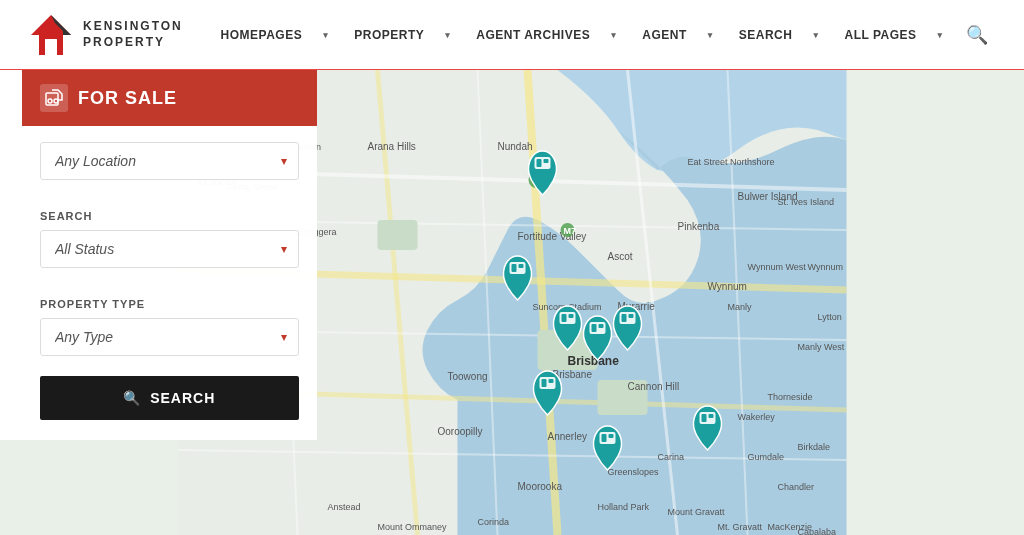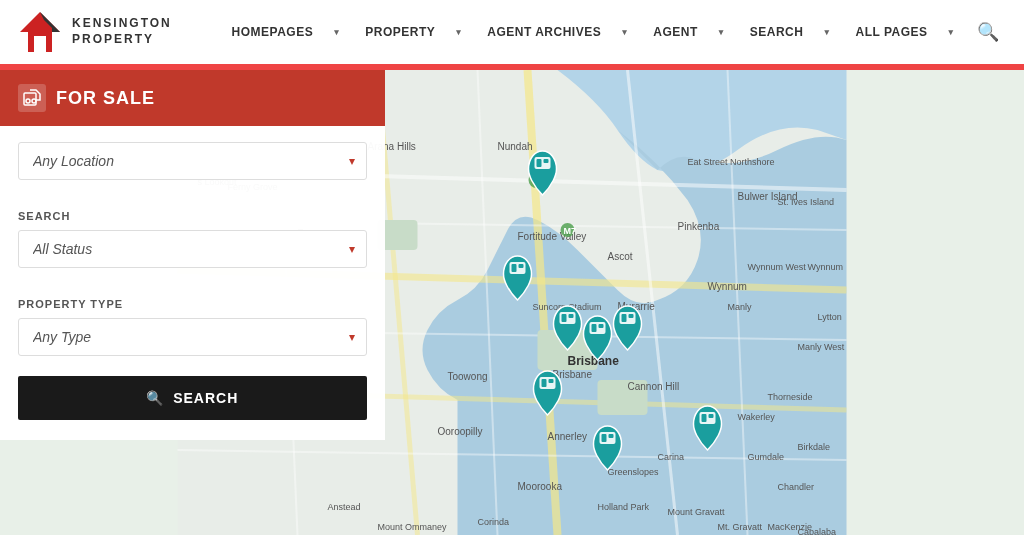--- a/index.html
+++ b/index.html
@@ -5,22 +5,22 @@
     * { margin: 0; padding: 0; box-sizing: border-box; }
     body { font-family: Arial, sans-serif; width: 1024px; height: 535px; overflow: hidden; position: relative; }
 
     
     .header {
       height: 70px;
       background: #fff;
       display: flex;
       align-items: center;
       justify-content: space-between;
-      padding: 0 16px;
-      border-bottom: 6px solid #ef4444;
+      padding: 0 27px;
+      border-bottom: 1px solid #ef4444;
       position: relative;
       z-index: 100;
     }
     .logo {
       display: flex;
       align-items: center;
       gap: 8px;
     }
     .logo-icon {
       width: 48px;
@@ -74,24 +74,25 @@
     .map-svg {
       width: 100%;
       height: 100%;
     }
 
     
     .sidebar {
       position: absolute;
       top: 0;
       left: 0;
-      width: 385px;
+      width: 317px;
       background: rgba(255,255,255,0.97);
       z-index: 50;
       padding-bottom: 20px;
+      padding-left: 22px;
     }
     .for-sale-header {
       background: #c0392b;
       color: #fff;
       display: flex;
       align-items: center;
       gap: 10px;
       padding: 14px 18px;
     }
     .for-sale-icon {

